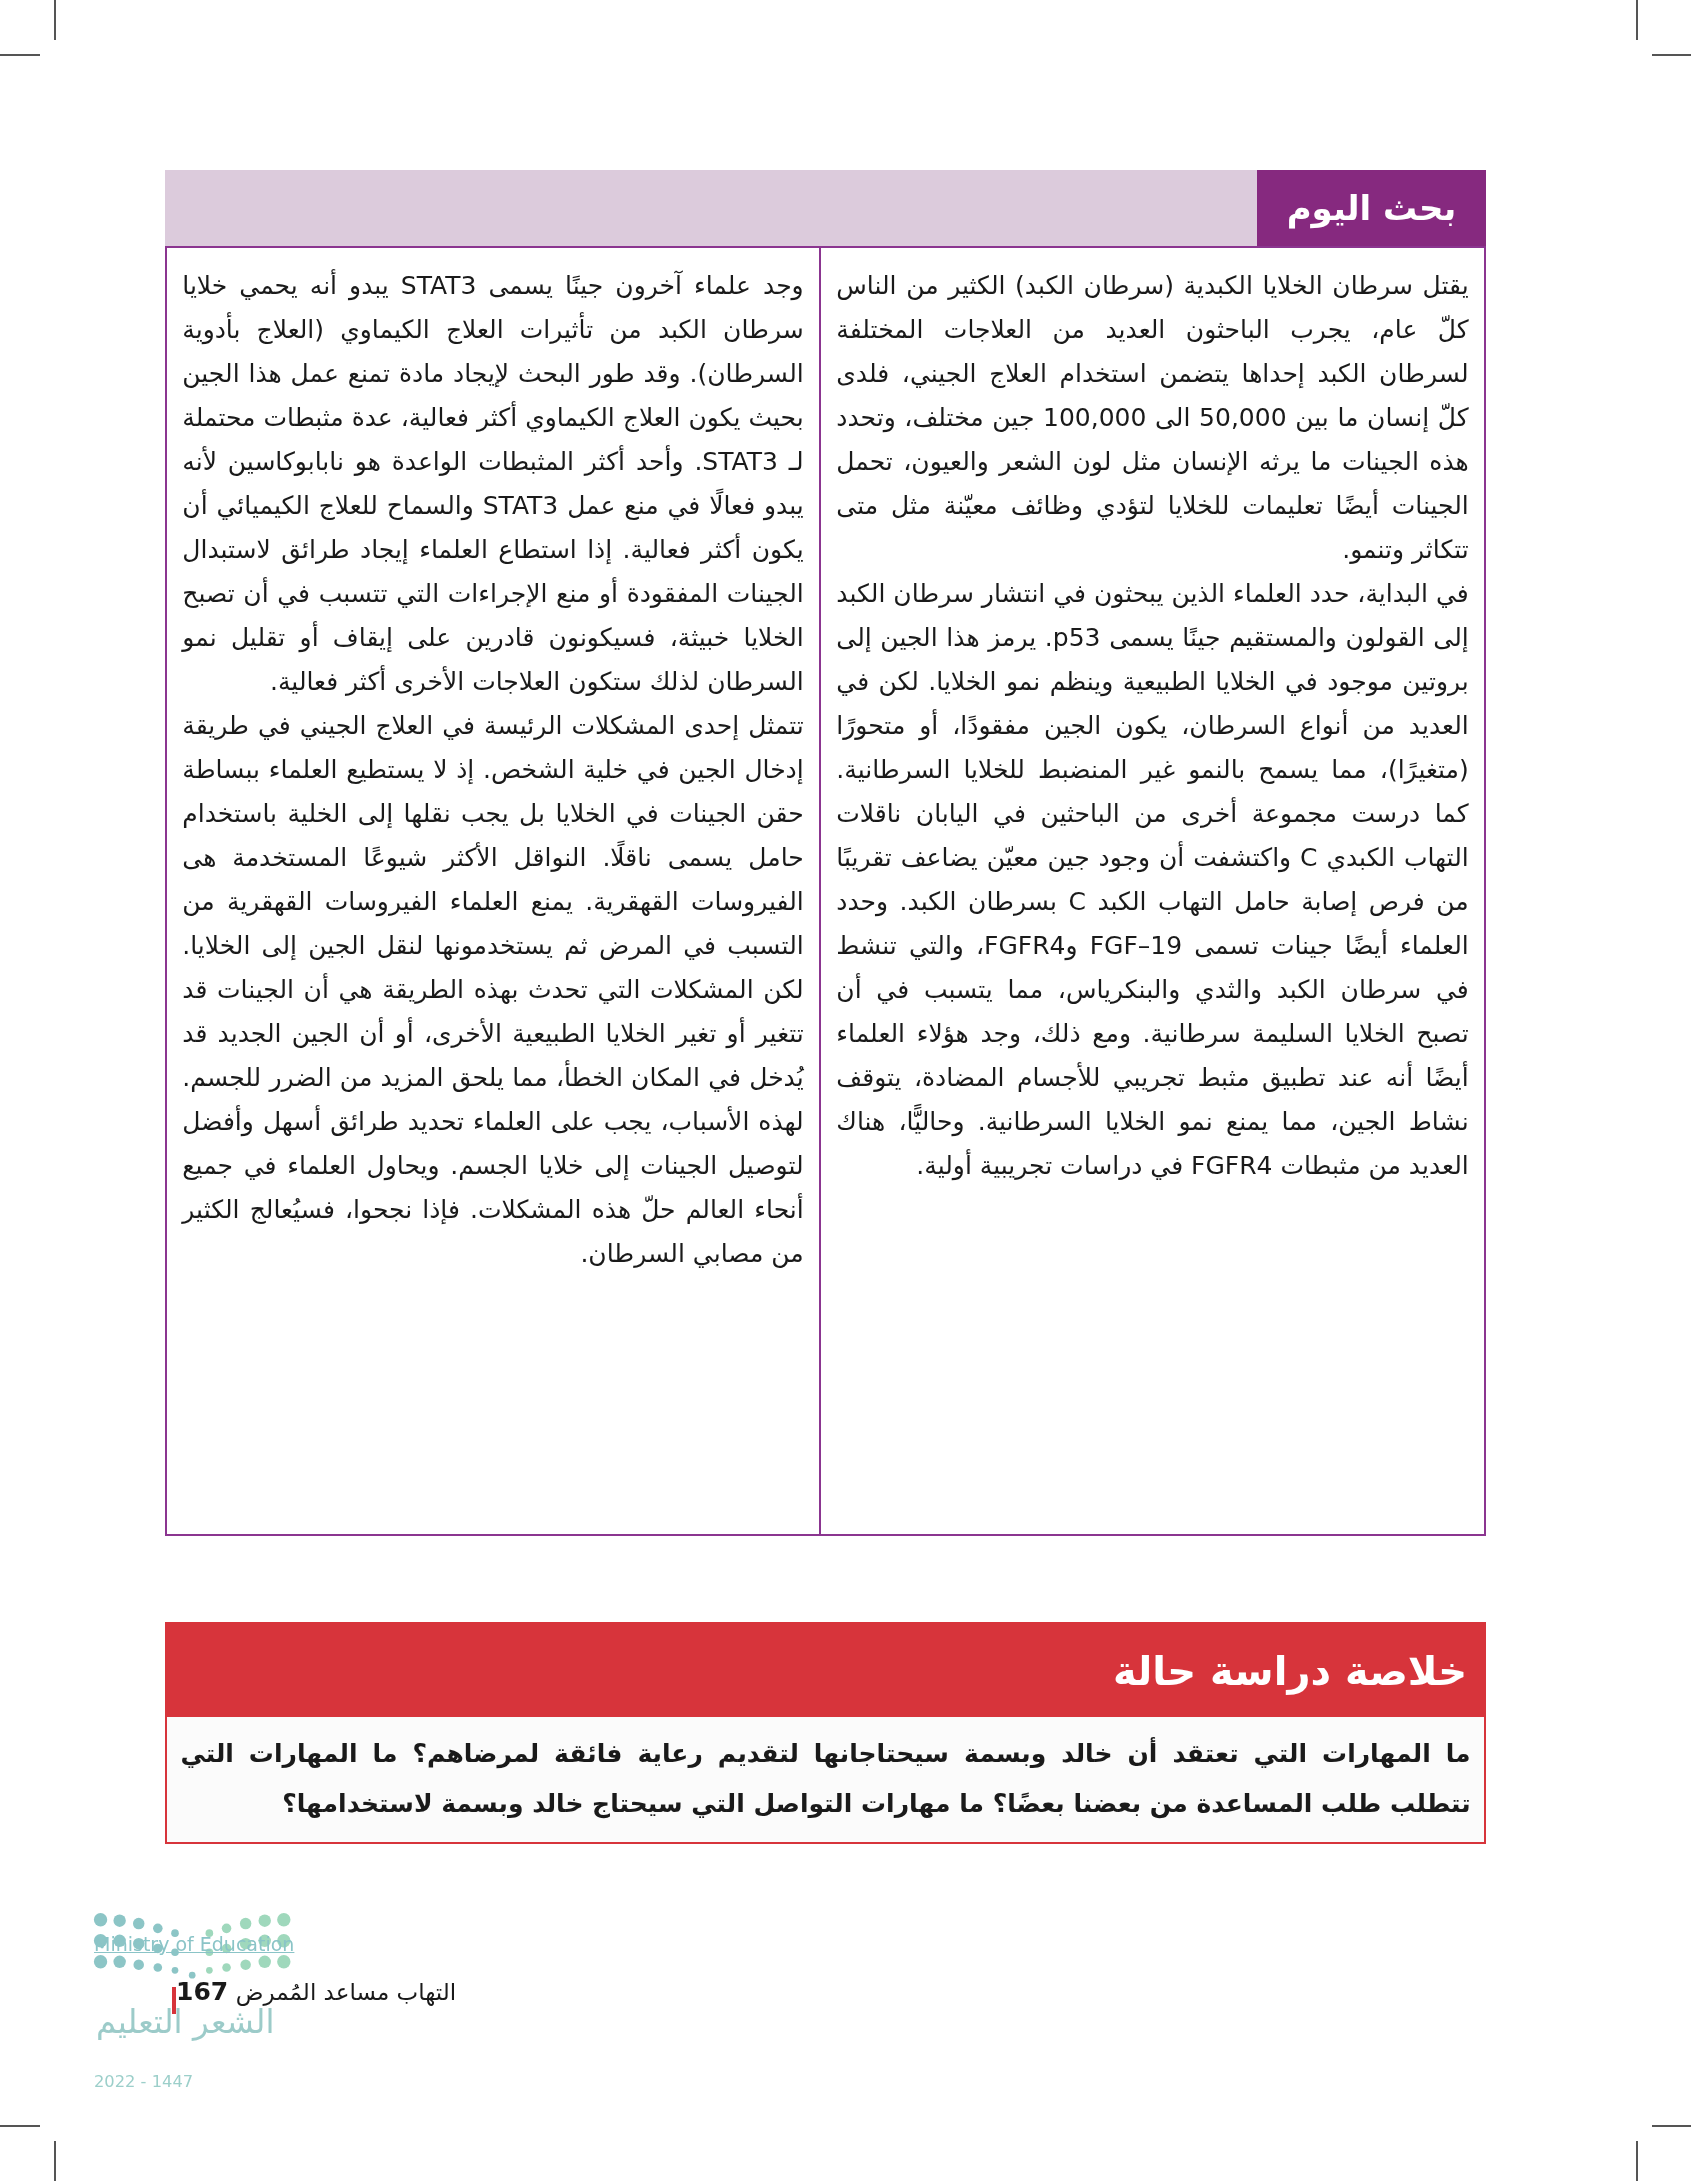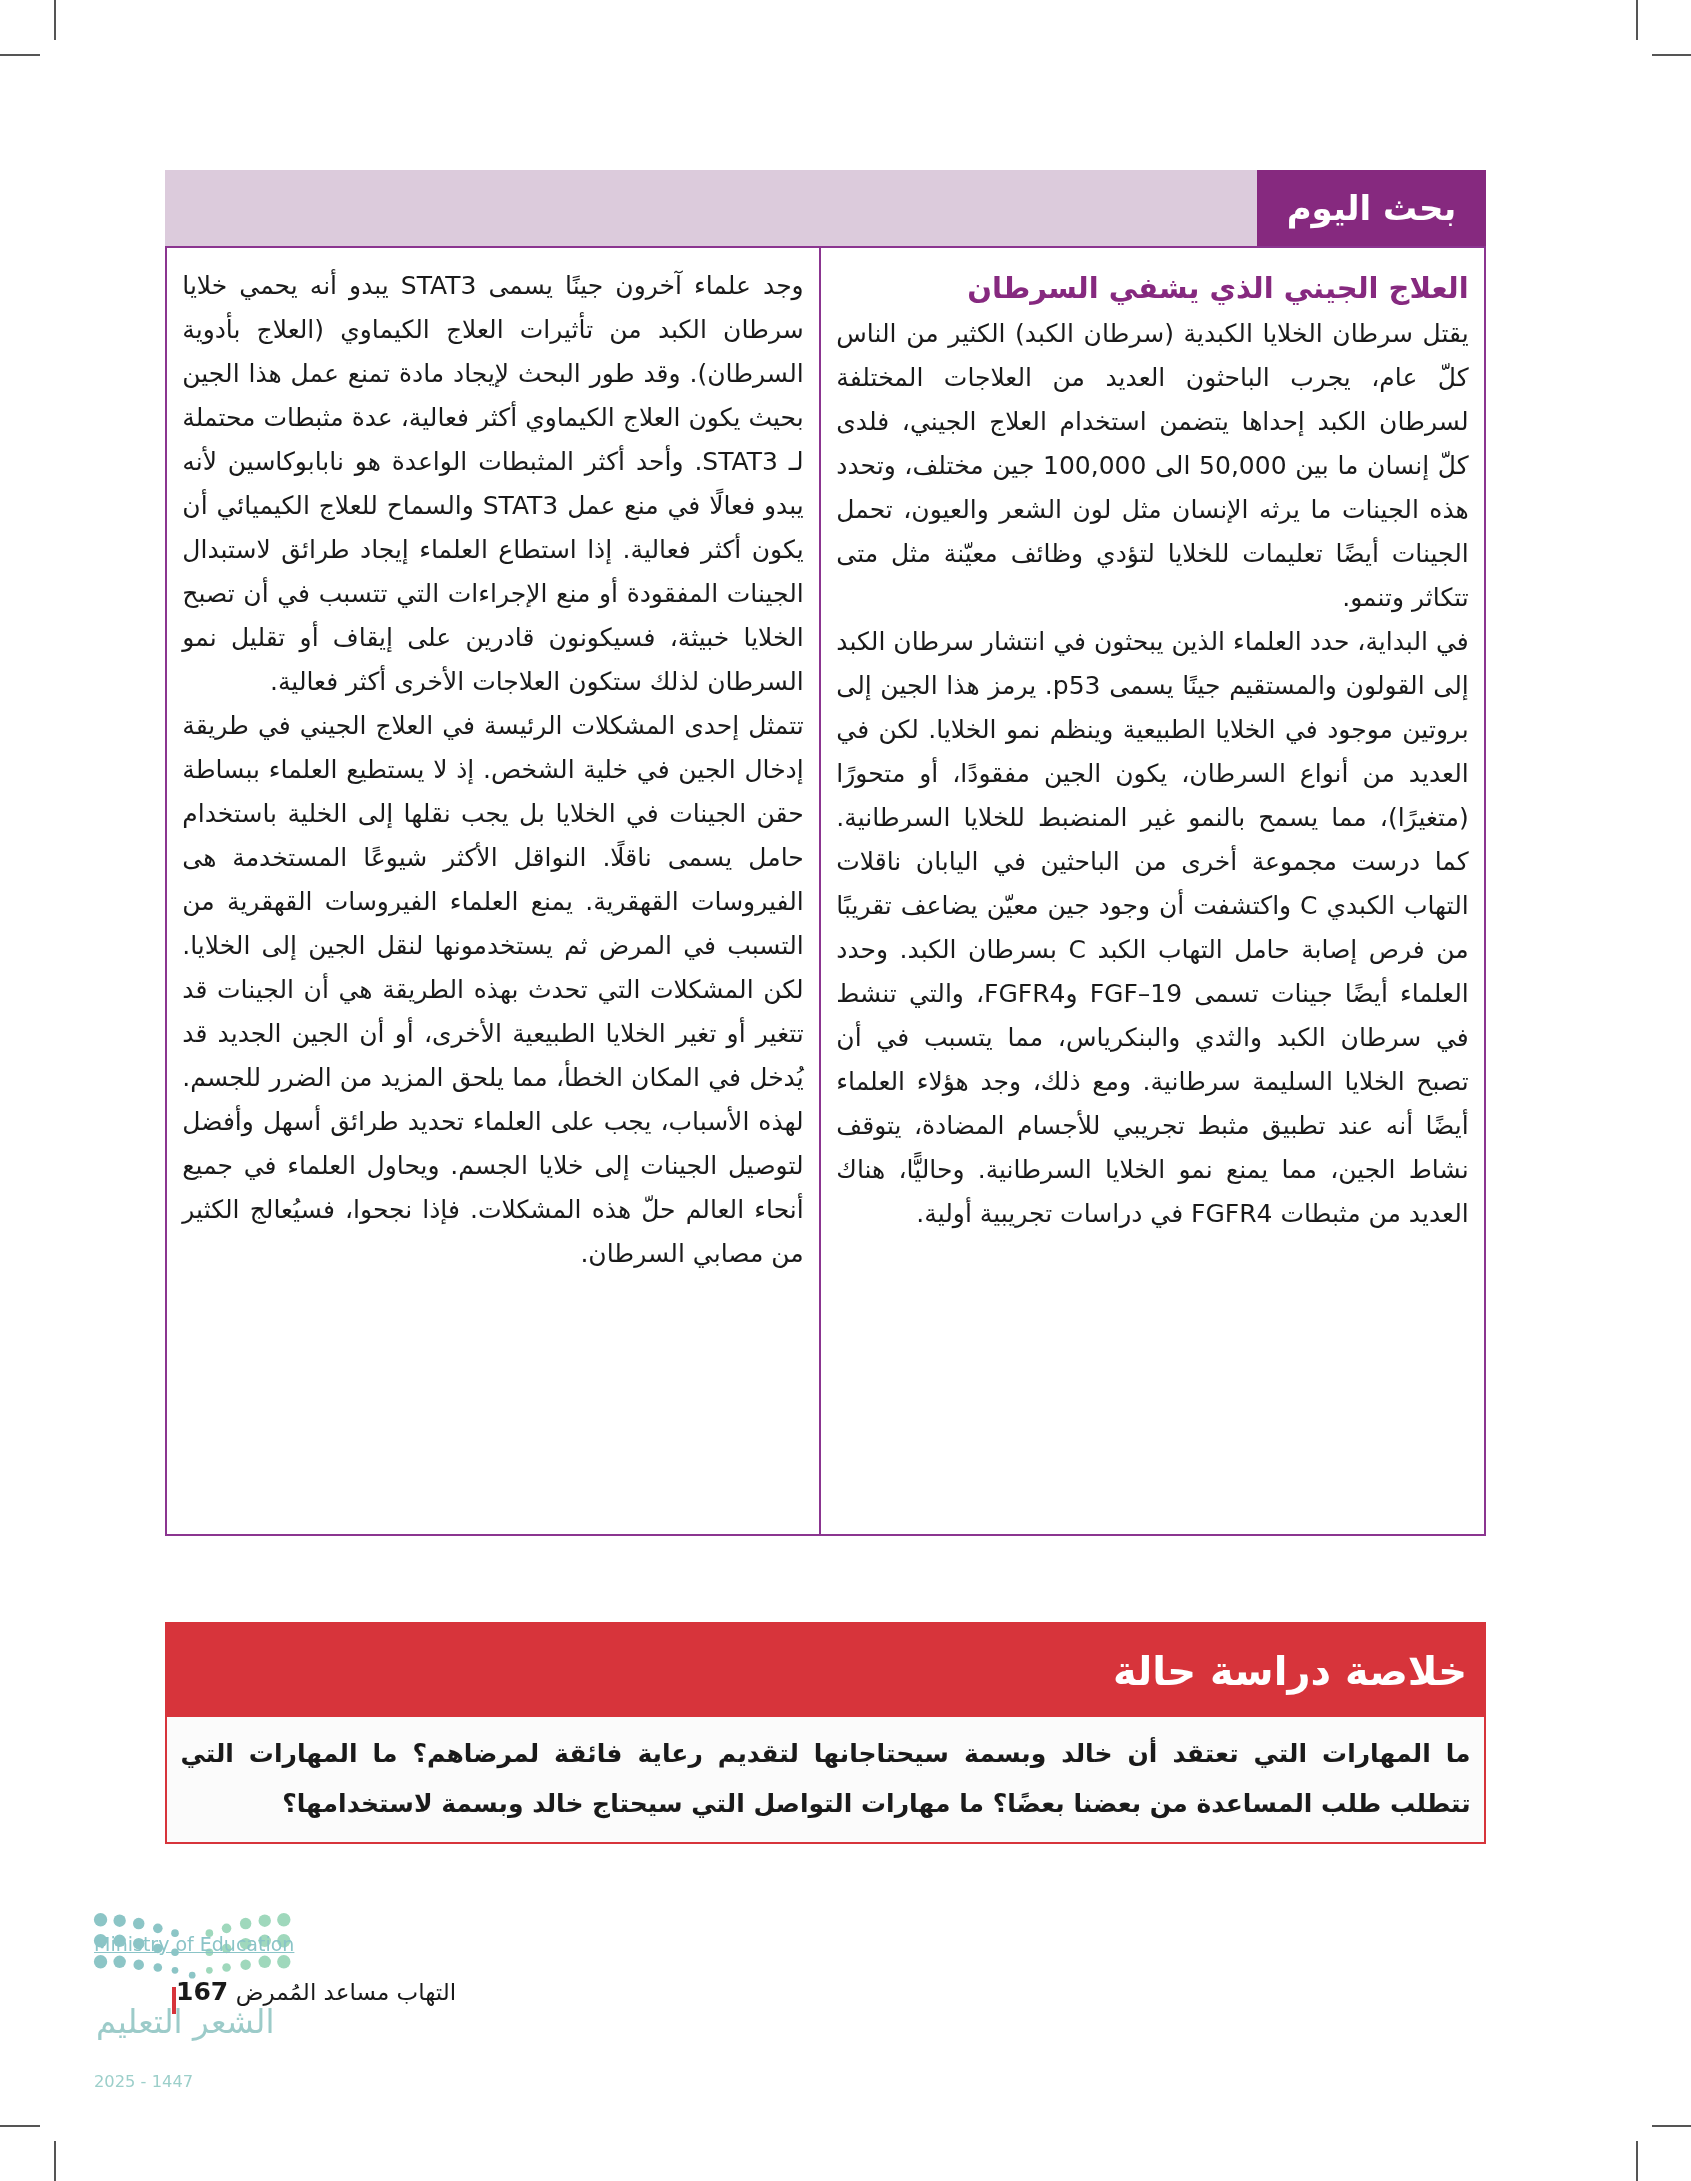--- a/index.html
+++ b/index.html
@@ -59,21 +59,20 @@
 <div class="crop" style="left:0;top:2125px;width:40px;height:1.9px;"></div>
 <div class="crop" style="left:1636px;top:2141px;width:1.9px;height:40px;"></div>
 <div class="crop" style="left:1652px;top:2125px;width:40px;height:1.9px;"></div>
 
 <div class="header">
   <div class="header-tag">بحث اليوم</div>
 </div>
 
 <div class="article">
   <div class="col col-right">
-    <h2>العلاج الجيني الذي يشفي السرطان</h2>
     <p>يقتل سرطان الخلايا الكبدية (سرطان الكبد) الكثير من الناس كلّ عام، يجرب الباحثون العديد من العلاجات المختلفة لسرطان الكبد إحداها يتضمن استخدام العلاج الجيني، فلدى كلّ إنسان ما بين 50,000 الى 100,000 جين مختلف، وتحدد هذه الجينات ما يرثه الإنسان مثل لون الشعر والعيون، تحمل الجينات أيضًا تعليمات للخلايا لتؤدي وظائف معيّنة مثل متى تتكاثر وتنمو.</p>
     <p>في البداية، حدد العلماء الذين يبحثون في انتشار سرطان الكبد إلى القولون والمستقيم جينًا يسمى p53. يرمز هذا الجين إلى بروتين موجود في الخلايا الطبيعية وينظم نمو الخلايا. لكن في العديد من أنواع السرطان، يكون الجين مفقودًا، أو متحورًا (متغيرًا)، مما يسمح بالنمو غير المنضبط للخلايا السرطانية. كما درست مجموعة أخرى من الباحثين في اليابان ناقلات التهاب الكبدي C واكتشفت أن وجود جين معيّن يضاعف تقريبًا من فرص إصابة حامل التهاب الكبد C بسرطان الكبد. وحدد العلماء أيضًا جينات تسمى FGF–19 وFGFR4، والتي تنشط في سرطان الكبد والثدي والبنكرياس، مما يتسبب في أن تصبح الخلايا السليمة سرطانية. ومع ذلك، وجد هؤلاء العلماء أيضًا أنه عند تطبيق مثبط تجريبي للأجسام المضادة، يتوقف نشاط الجين، مما يمنع نمو الخلايا السرطانية. وحاليًّا، هناك العديد من مثبطات FGFR4 في دراسات تجريبية أولية.</p>
   </div>
   <div class="col col-left">
     <p>وجد علماء آخرون جينًا يسمى STAT3 يبدو أنه يحمي خلايا سرطان الكبد من تأثيرات العلاج الكيماوي (العلاج بأدوية السرطان). وقد طور البحث لإيجاد مادة تمنع عمل هذا الجين بحيث يكون العلاج الكيماوي أكثر فعالية، عدة مثبطات محتملة لـ STAT3. وأحد أكثر المثبطات الواعدة هو نابابوكاسين لأنه يبدو فعالًا في منع عمل STAT3 والسماح للعلاج الكيميائي أن يكون أكثر فعالية. إذا استطاع العلماء إيجاد طرائق لاستبدال الجينات المفقودة أو منع الإجراءات التي تتسبب في أن تصبح الخلايا خبيثة، فسيكونون قادرين على إيقاف أو تقليل نمو السرطان لذلك ستكون العلاجات الأخرى أكثر فعالية.</p>
     <p>تتمثل إحدى المشكلات الرئيسة في العلاج الجيني في طريقة إدخال الجين في خلية الشخص. إذ لا يستطيع العلماء ببساطة حقن الجينات في الخلايا بل يجب نقلها إلى الخلية باستخدام حامل يسمى ناقلًا. النواقل الأكثر شيوعًا المستخدمة هى الفيروسات القهقرية. يمنع العلماء الفيروسات القهقرية من التسبب في المرض ثم يستخدمونها لنقل الجين إلى الخلايا. لكن المشكلات التي تحدث بهذه الطريقة هي أن الجينات قد تتغير أو تغير الخلايا الطبيعية الأخرى، أو أن الجين الجديد قد يُدخل في المكان الخطأ، مما يلحق المزيد من الضرر للجسم. لهذه الأسباب، يجب على العلماء تحديد طرائق أسهل وأفضل لتوصيل الجينات إلى خلايا الجسم. ويحاول العلماء في جميع أنحاء العالم حلّ هذه المشكلات. فإذا نجحوا، فسيُعالج الكثير من مصابي السرطان.</p>
   </div>
 </div>
 
 <div class="case">
@@ -118,14 +117,14 @@
       <circle cx="202" cy="52" r="7"></circle>
   </g>
 </svg>
 <div class="page-bar"></div>
 <div class="footer-text">
   <span>التهاب مساعد المُمرض</span>
   <span class="page-num">167</span>
 </div>
 <div class="ministry-ar">الشعر التعليم</div>
 <div class="ministry-en">Ministry of Education</div>
-<div class="ministry-year">2025 - 1447</div>
+<div class="ministry-year">2022 - 1447</div>
 
 
 </body></html>

